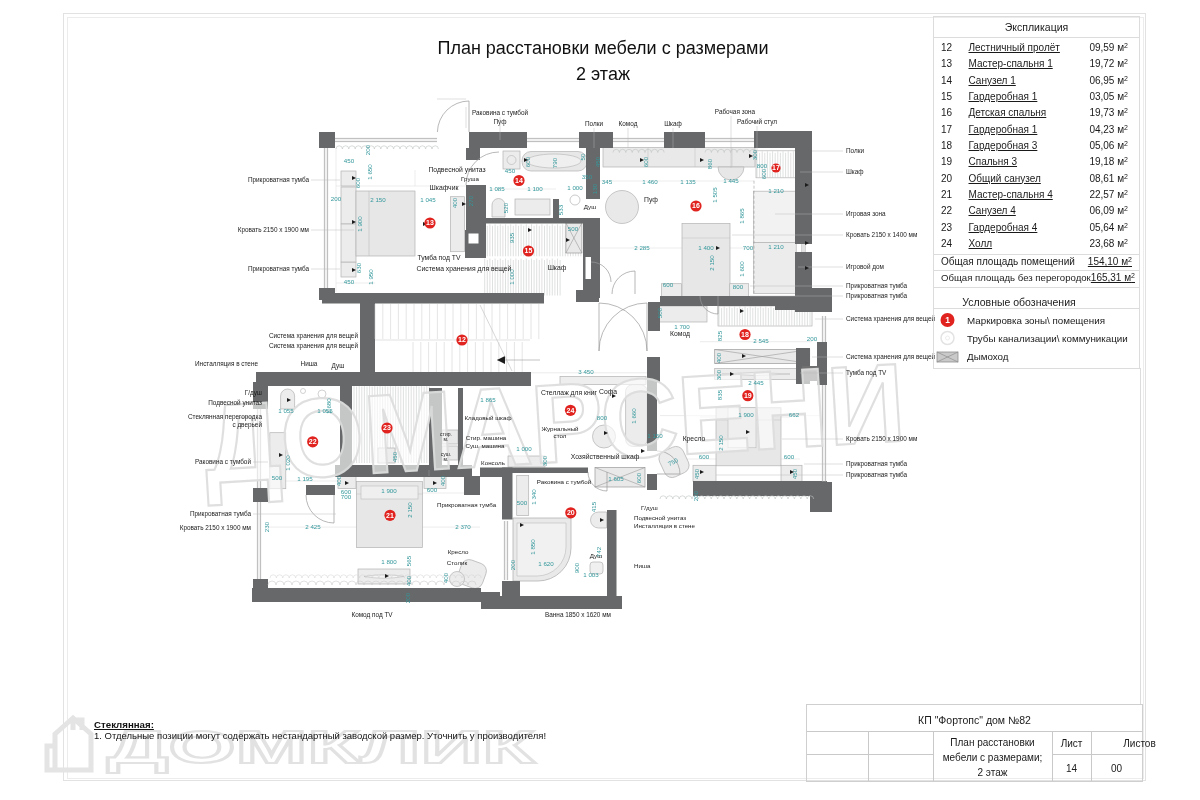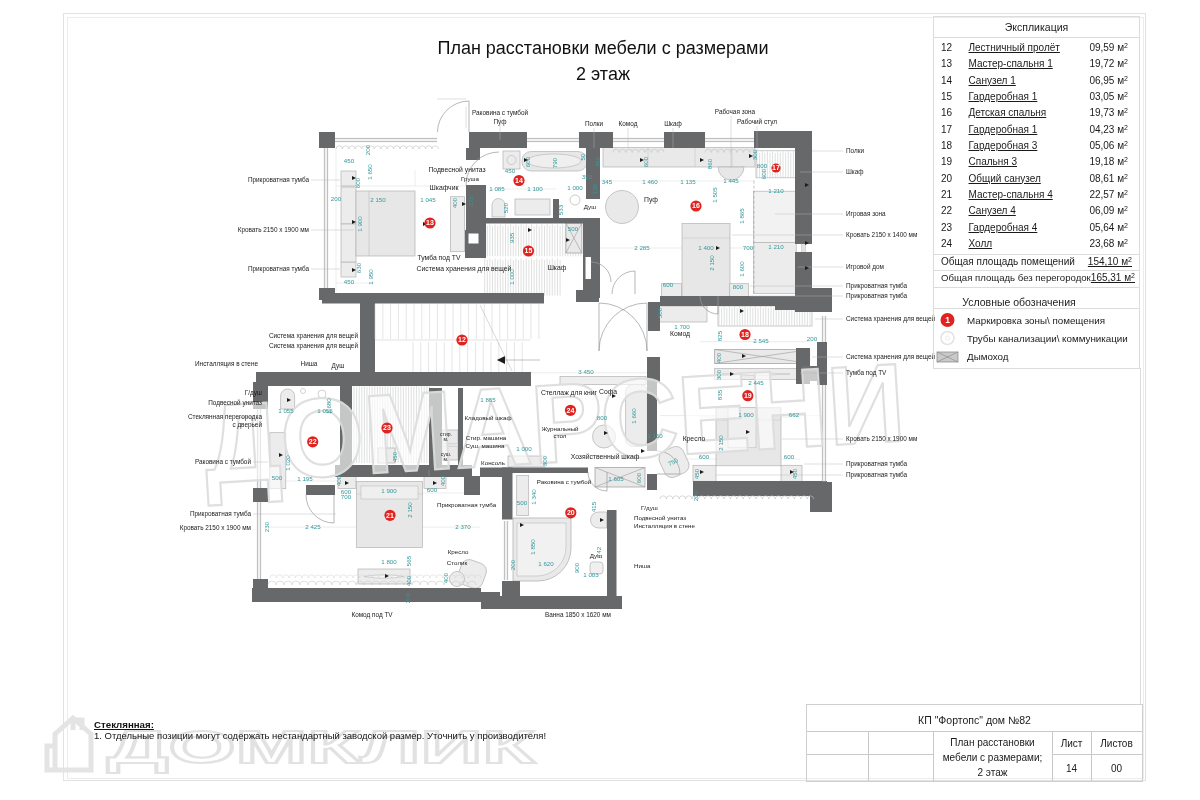--- a/index.html
+++ b/index.html
@@ -646,19 +646,19 @@
 <div style="position:absolute;top:9px;width:335px;text-align:center;font-size:10.5px;">КП "Фортопс" дом №82</div>
 <div class="l" style="left:0;top:26px;width:335px;height:1px"></div>
 <div class="l" style="left:61px;top:26px;width:1px;height:50px"></div>
 <div class="l" style="left:126px;top:26px;width:1px;height:50px"></div>
 <div class="l" style="left:245px;top:26px;width:1px;height:50px"></div>
 <div class="l" style="left:284px;top:26px;width:1px;height:50px"></div>
 <div class="l" style="left:0;top:49px;width:126px;height:1px"></div>
 <div class="l" style="left:245px;top:49px;width:90px;height:1px"></div>
 <div style="position:absolute;left:126px;top:30px;width:119px;text-align:center;line-height:15px;">План расстановки<br>мебели с размерами;<br>2 этаж</div>
 <div style="position:absolute;left:245px;top:33px;width:39px;text-align:center;">Лист</div>
-<div style="position:absolute;left:284px;top:33px;width:51px;text-align:center;">Листов</div>
+<div style="position:absolute;left:284px;top:33px;width:51px;text-align:center;padding-left:23px;">Листов</div>
 <div style="position:absolute;left:245px;top:58px;width:39px;text-align:center;">14</div>
 <div style="position:absolute;left:284px;top:58px;width:51px;text-align:center;">00</div>
 </div>
 
 <div class="abs" id="note"><b style="font-size:9.7px">Стеклянная:</b><br>
 <span style="display:inline-block;margin-top:0">1. Отдельные позиции могут содержать нестандартный заводской размер. Уточнить у производителя!</span></div>
 
 </body></html>

